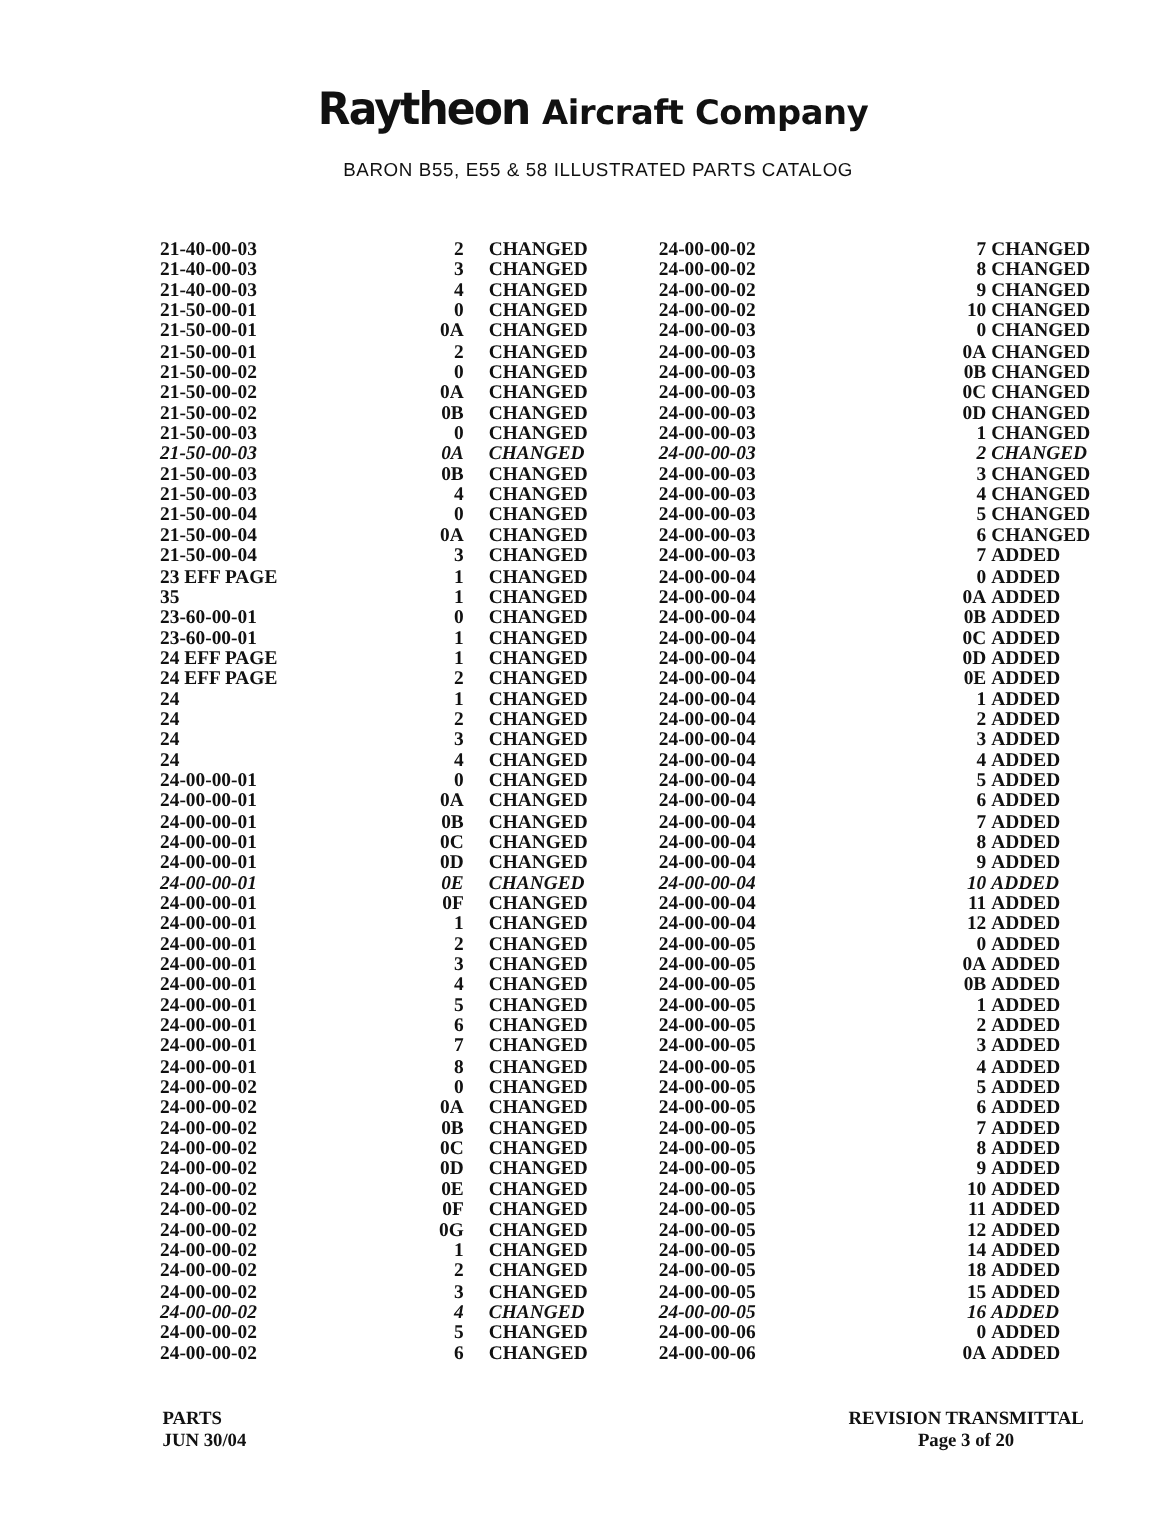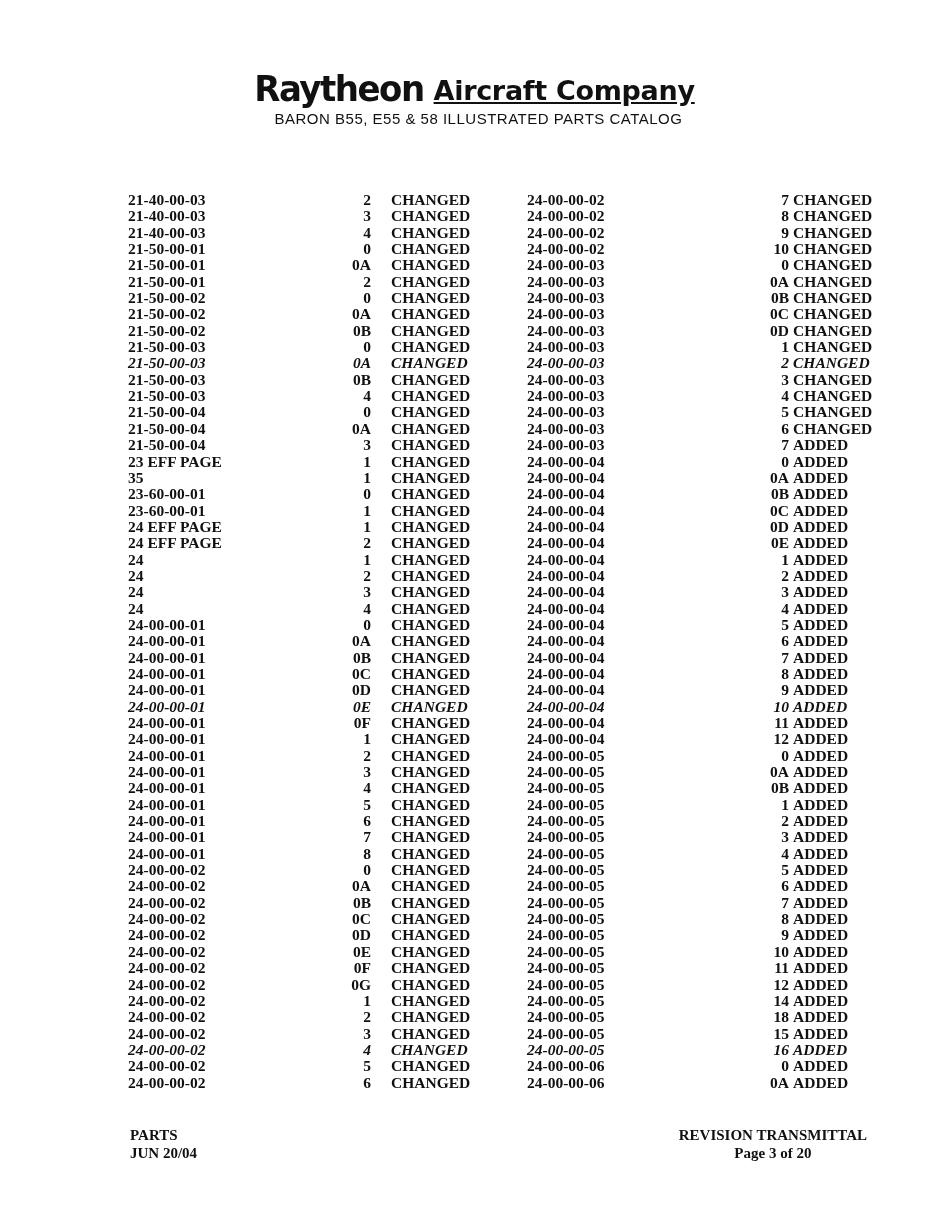--- a/index.html
+++ b/index.html
@@ -1,21 +1,21 @@
 <!DOCTYPE html>
 <html><head>
 <meta charset="utf-8">
 <style>
   html, body { margin: 0; padding: 0; background: #ffffff; }
   body { width: 931px; height: 1210px; position: relative; overflow: hidden; color: #111; }
   .header { position: absolute; left: 0; top: 68px; width: 931px; text-align: center; }
   .brand { display: inline-block; white-space: nowrap; }
   .brand-logo { font-family: "DejaVu Sans", sans-serif; font-weight: 900; font-size: 34px; letter-spacing: -1.5px; transform: scaleY(1.05); display: inline-block; margin-left: 18px; }
-  .brand-sub { font-family: "DejaVu Sans", sans-serif; font-weight: bold; font-size: 27px; letter-spacing: -0.3px; margin-left: 10px; text-decoration: underline; }
-  .catalog { font-family: "Liberation Sans", sans-serif; font-size: 15px; letter-spacing: 0.5px; margin-top: 2px; margin-left: 26px; }
+  .brand-sub { font-family: "DejaVu Sans", sans-serif; font-weight: bold; font-size: 27px; letter-spacing: -0.3px; margin-left: 10px; }
+  .catalog { font-family: "Liberation Sans", sans-serif; font-size: 15px; letter-spacing: 0.5px; margin-top: 20px; margin-left: 26px; }
   .col { position: absolute; top: 192px; font-family: "Liberation Serif", serif; font-weight: bold; font-size: 15.5px; }
   .col-left { left: 128px; width: 345px; }
   .col-right { left: 527px; width: 350px; }
   .row { height: 16.35px; line-height: 16.35px; position: relative; white-space: nowrap; }
   .row.italic { font-style: italic; }
   .ref { position: absolute; left: 0; }
   .pg { position: absolute; right: 102px; text-align: right; }
   .st { position: absolute; left: 263px; }
   .col-right .pg { right: 88px; }
   .col-right .st { left: 266px; }
@@ -583,18 +583,18 @@
     </div>
     <div class="row">
       <span class="ref">24-00-00-06</span>
       <span class="pg">0A</span>
       <span class="st">ADDED</span>
     </div>
   </div>
 
 <div class="footer footer-left">
   <div>PARTS</div>
-  <div>JUN 20/04</div>
+  <div>JUN 30/04</div>
 </div>
 <div class="footer footer-right">
   <div>REVISION TRANSMITTAL</div>
   <div>Page 3 of 20</div>
 </div>
 
 </body></html>

